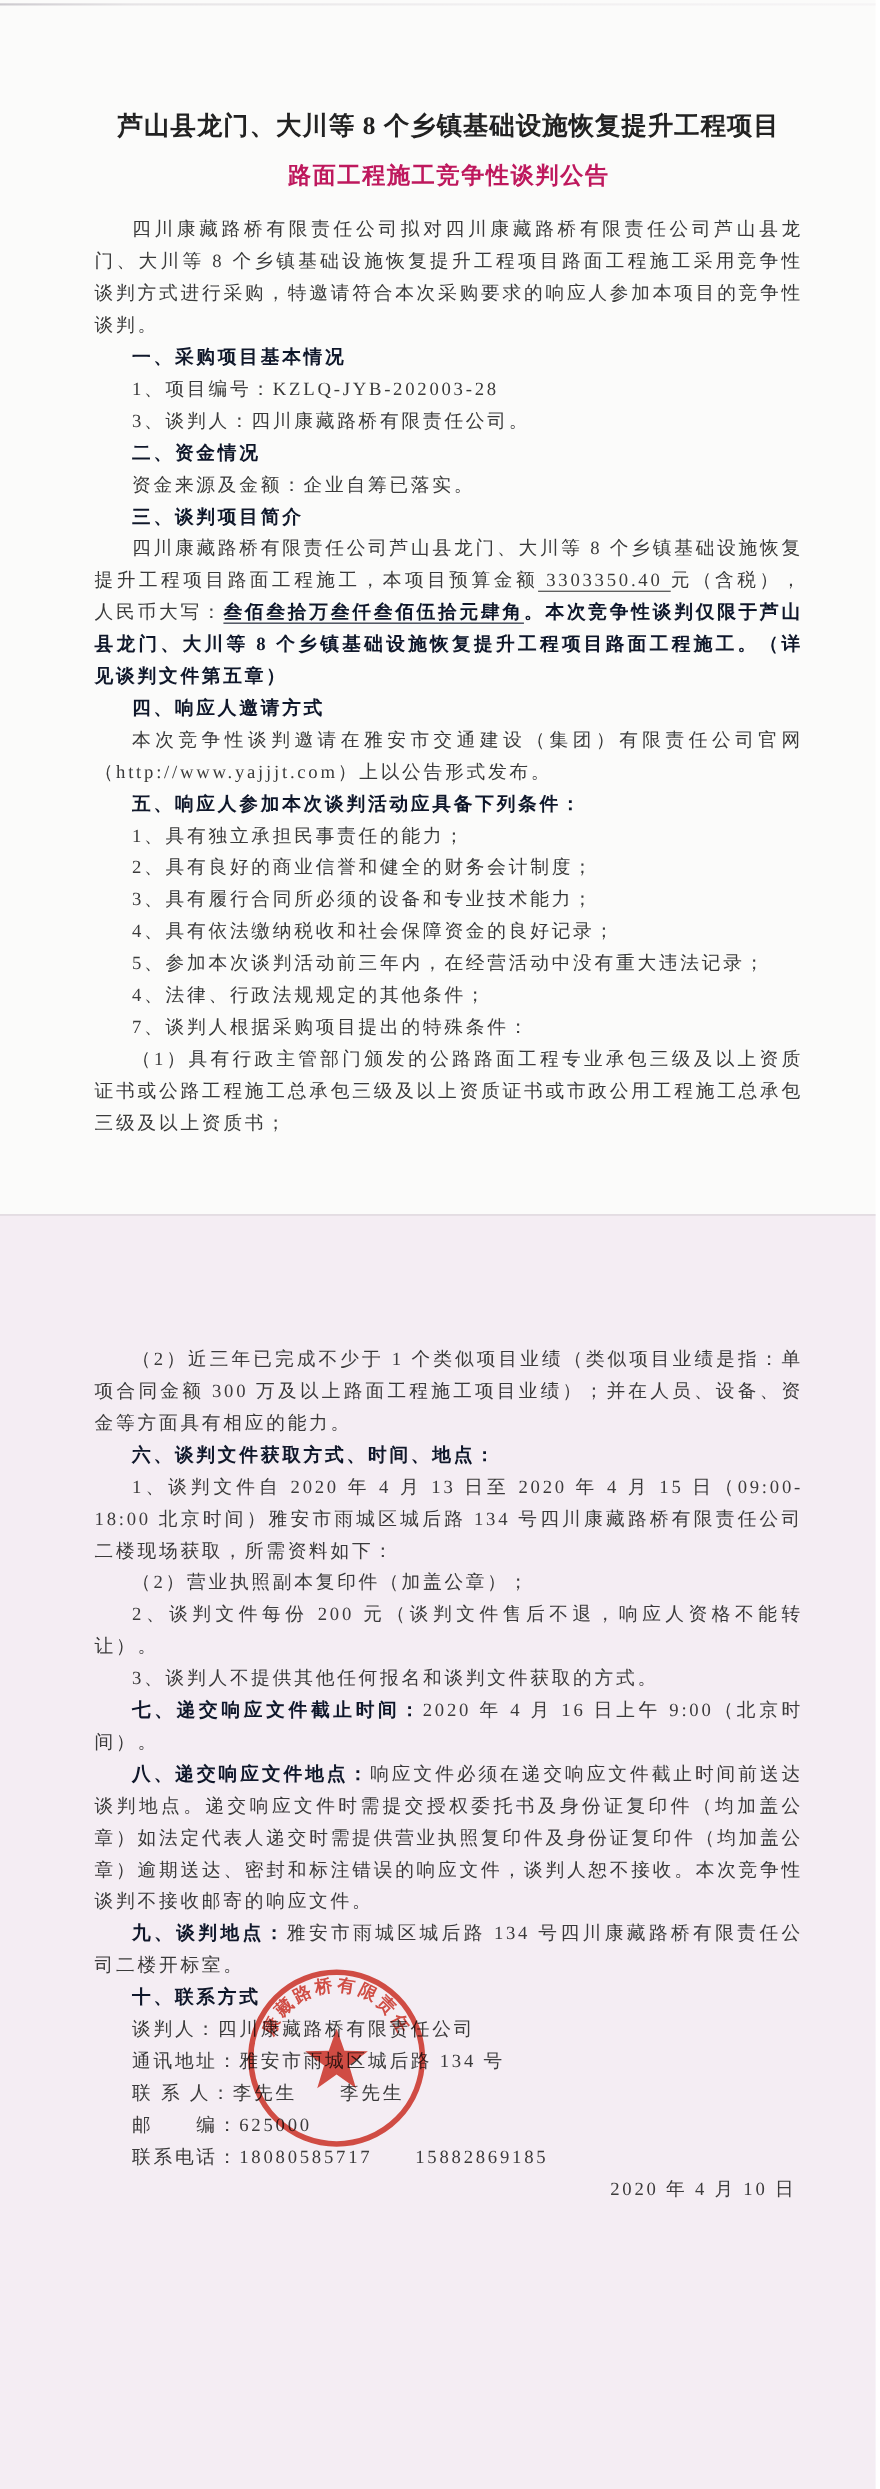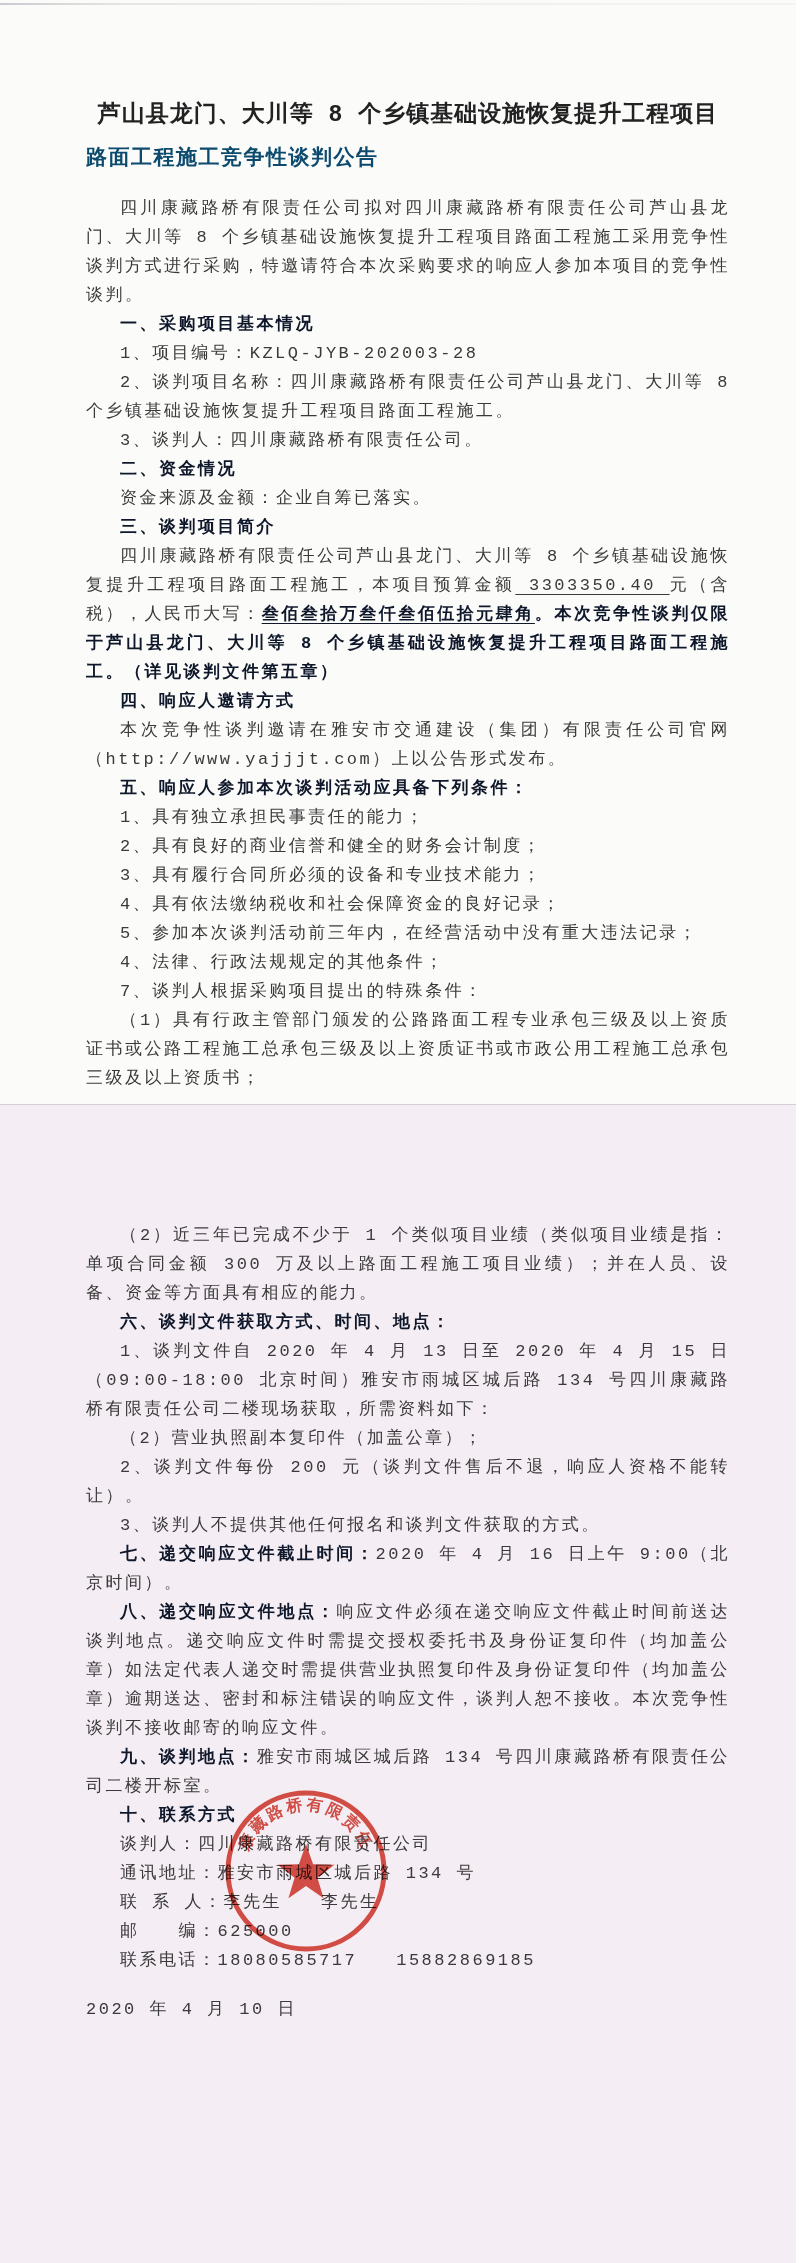--- a/index.html
+++ b/index.html
@@ -1,19 +1,19 @@
 <!DOCTYPE html>
 <html lang="zh"><head>
 <meta charset="utf-8">
 <style>
   html,body{margin:0;padding:0;background:#ffffff;}
   body{width:800px;}
   .doc{
     position:relative;width:796px;height:2263px;overflow:hidden;
-    font-family:Liberation Mono, monospace;
+    font-family:Liberation Serif, serif;
     color:#3a3a3a;
   }
   .page{position:absolute;left:0;width:800px;overflow:hidden;}
   .page1{top:0;height:1104px;}
   .page2{top:1104px;height:1159px;border-top:1px solid #d6cfd5;}
   .scan-edge{position:absolute;top:3px;left:0;width:100%;height:2px;
     background:linear-gradient(to right,#b9b5bc 0,#dddadd 15%,#eceaec 55%,#f3f1f3 100%);
     opacity:.7;}
   .content{
     padding:0 70px 0 86px;
@@ -21,26 +21,26 @@
     text-align:justify;
   }
   .page1 .content{padding-top:100px;}
   .page2 .content{padding-top:116px;}
   .title{
     text-align:center;font-weight:bold;color:#222;
     font-size:23px;line-height:30px;letter-spacing:1px;
     margin:0 0 15px 0;text-indent:0;
   }
   .subtitle{
-    text-align:left;font-weight:bold;color:#0c4a6e;
+    text-align:center;font-weight:bold;color:#be185d;
     font-size:21px;line-height:28px;letter-spacing:1.5px;
     margin:0 0 21px 0;text-indent:0;
   }
   p.para{margin:0;text-indent:2em;}
-  p.para.right{text-align:left;text-indent:0;padding-right:6px;margin-top:20px;}
+  p.para.right{text-align:right;text-indent:0;padding-right:6px;}
   .b{font-weight:bold;color:#0f172a;}
   .u{text-decoration:underline;text-underline-offset:4px;}
   .stamp{
     position:absolute;left:221px;top:681px;width:170px;height:170px;
     mix-blend-mode:multiply;opacity:.88;pointer-events:none;
   }
   .stamp svg{display:block;}
   .seal-text{fill:currentColor;font-weight:bold;font-size:16px;letter-spacing:3px;}
 </style>
 </head>
@@ -49,21 +49,20 @@
 <div class="doc" style="color: rgb(58, 58, 58);">
 
   <section class="page page1" style="background: rgb(251, 251, 250);">
     <div class="scan-edge"></div>
     <div class="content">
         <div class="title">芦山县龙门、大川等 8 个乡镇基础设施恢复提升工程项目</div>
         <div class="subtitle">路面工程施工竞争性谈判公告</div>
         <p class="para"><span>四川康藏路桥有限责任公司拟对四川康藏路桥有限责任公司芦山县龙门、大川等 8 个乡镇基础设施恢复提升工程项目路面工程施工采用竞争性谈判方式进行采购，特邀请符合本次采购要求的响应人参加本项目的竞争性谈判。</span></p>
         <p class="para"><span class="b">一、采购项目基本情况</span></p>
         <p class="para"><span>1、项目编号：KZLQ-JYB-202003-28</span></p>
-        <p class="para"><span>2、谈判项目名称：四川康藏路桥有限责任公司芦山县龙门、大川等 8 个乡镇基础设施恢复提升工程项目路面工程施工。</span></p>
         <p class="para"><span>3、谈判人：四川康藏路桥有限责任公司。</span></p>
         <p class="para"><span class="b">二、资金情况</span></p>
         <p class="para"><span>资金来源及金额：企业自筹已落实。</span></p>
         <p class="para"><span class="b">三、谈判项目简介</span></p>
         <p class="para"><span>四川康藏路桥有限责任公司芦山县龙门、大川等 8 个乡镇基础设施恢复提升工程项目路面工程施工，本项目预算金额</span><span class="u"> 3303350.40 </span><span>元（含税），人民币大写：</span><span class="b u">叁佰叁拾万叁仟叁佰伍拾元肆角</span><span class="b">。本次竞争性谈判仅限于芦山县龙门、大川等 8 个乡镇基础设施恢复提升工程项目路面工程施工。（详见谈判文件第五章）</span></p>
         <p class="para"><span class="b">四、响应人邀请方式</span></p>
         <p class="para"><span>本次竞争性谈判邀请在雅安市交通建设（集团）有限责任公司官网（http://www.yajjjt.com）上以公告形式发布。</span></p>
         <p class="para"><span class="b">五、响应人参加本次谈判活动应具备下列条件：</span></p>
         <p class="para"><span>1、具有独立承担民事责任的能力；</span></p>
         <p class="para"><span>2、具有良好的商业信誉和健全的财务会计制度；</span></p>

